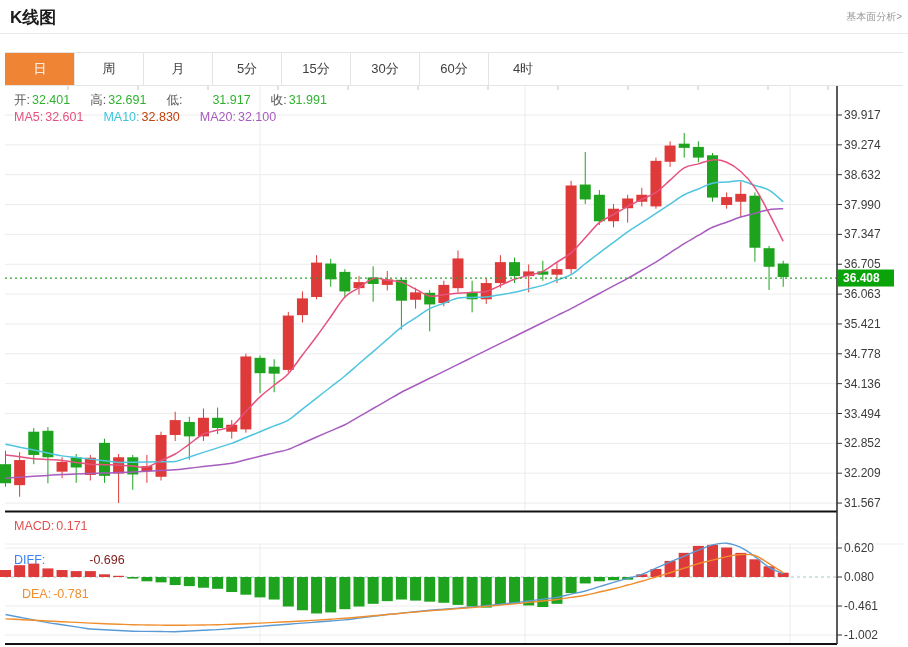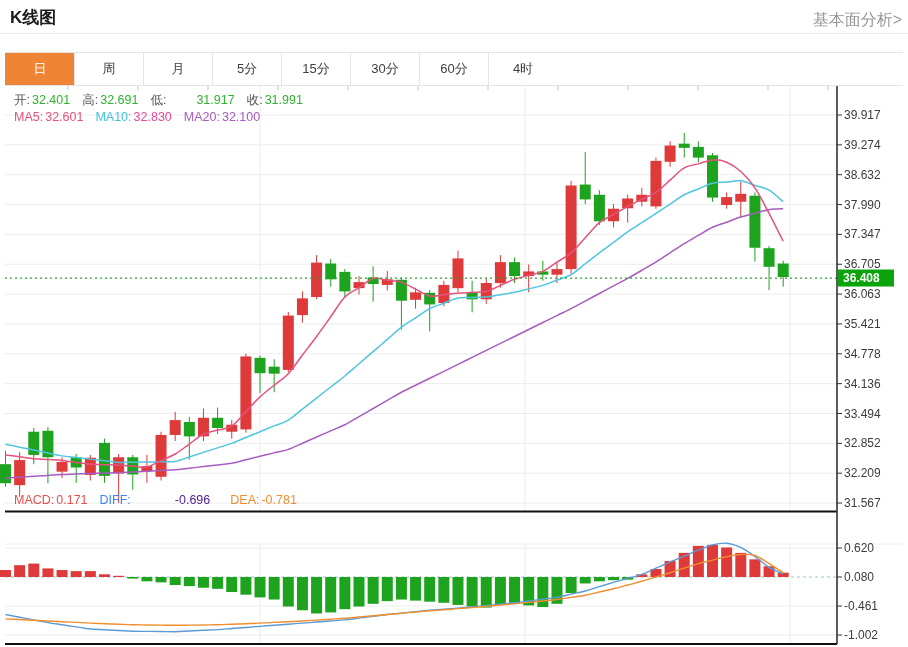--- a/index.html
+++ b/index.html
@@ -1,34 +1,34 @@
 <!DOCTYPE html>
 <html><head>
 <meta charset="utf-8">
 <style>
   html,body{margin:0;padding:0;background:#fff;}
   .root{position:relative;width:908px;height:647px;background:#fff;overflow:hidden;
         font-family:"Liberation Sans",sans-serif;-webkit-font-smoothing:antialiased;}
   .page-title{position:absolute;left:10px;top:6px;font-size:17px;font-weight:bold;color:#1b1b1b;}
-  .fund-link{position:absolute;right:6px;top:10px;font-size:16px;color:#979797;cursor:pointer;text-decoration:none;}
+  .fund-link{position:absolute;right:6px;top:10px;font-size:10px;color:#979797;cursor:pointer;text-decoration:none;}
   .top-divider{position:absolute;left:0;top:33px;width:908px;height:1px;background:#e9e9e9;}
   .tabs{position:absolute;left:5px;top:52px;width:898px;height:34px;display:flex;
         border-top:1px solid #e4e4e4;border-bottom:1px solid #e4e4e4;box-sizing:border-box;}
   .tab{width:69px;box-sizing:border-box;border-left:1px solid #e4e4e4;text-align:center;
        line-height:32px;font-size:13px;color:#404040;cursor:pointer;background:#fff;}
   .tab:last-of-type{border-right:1px solid #e4e4e4;}
   .tab.active{background:var(--tab-active,#ef8435);color:#fff;border-color:var(--tab-active,#ef8435);}
   .tab-filler{flex:1;background:#fff;}
   .chart-svg{position:absolute;left:0;top:0;}
-  .legend-row{position:absolute;left:14px;font-size:12.5px;display:flex;gap:12px;white-space:nowrap;z-index:3;}
+  .legend-row{position:absolute;left:14px;font-size:12.5px;display:flex;gap:20px;white-space:nowrap;z-index:3;}
   .legend-row .lab{color:#555;}
   .legend-row .val{margin-left:2px;}
   .ohlc-row{top:92px;}
   .ma-row{top:110px;}
-  .macd-row{top:493px;}
+  .macd-row{top:519px;flex-direction:column;}
 </style>
 </head>
 <body>
 
 <div class="root" style="--tab-active: #ef8435;">
   <div class="page-title">K线图</div>
   <a class="fund-link">基本面分析&gt;</a>
   <div class="top-divider"></div>
 
   <div class="tabs" id="tab-bar">
@@ -299,21 +299,21 @@
     </svg>
 
   <div class="legend-row ohlc-row" id="ohlc-row">
       <span><span class="lab">开:</span><span class="val" style="color: rgb(47, 179, 47);">32.401</span></span>
       <span><span class="lab">高:</span><span class="val" style="color: rgb(47, 179, 47);">32.691</span></span>
       <span><span class="lab">低:</span><span class="val" style="color: rgb(47, 179, 47); margin-left: 30px;">31.917</span></span>
       <span><span class="lab">收:</span><span class="val" style="color: rgb(47, 179, 47);">31.991</span></span>
     </div>
   <div class="legend-row ma-row" id="ma-row">
       <span><span class="lab" style="color: rgb(229, 82, 126);">MA5:</span><span class="val" style="color: rgb(229, 82, 126);">32.601</span></span>
-      <span><span class="lab" style="color: rgb(63, 195, 220);">MA10:</span><span class="val" style="color: #ec4899;">32.830</span></span>
+      <span><span class="lab" style="color: rgb(63, 195, 220);">MA10:</span><span class="val" style="color: #c2410c;">32.830</span></span>
       <span><span class="lab" style="color: rgb(167, 92, 191);">MA20:</span><span class="val" style="color: rgb(167, 92, 191);">32.100</span></span>
     </div>
   <div class="legend-row macd-row" id="macd-row">
       <span><span class="lab" style="color: rgb(226, 80, 80);">MACD:</span><span class="val" style="color: rgb(226, 80, 80);">0.171</span></span>
-      <span><span class="lab" style="color: #3b82f6;">DIFF:</span><span class="val" style="color: #4c1d95; margin-left: 44px;">-0.696</span></span>
+      <span><span class="lab" style="color: #3b82f6;">DIFF:</span><span class="val" style="color: #7f1d1d; margin-left: 44px;">-0.696</span></span>
       <span><span class="lab" style="color: rgb(239, 142, 46); margin-left: 8px;">DEA:</span><span class="val" style="color: rgb(239, 142, 46);">-0.781</span></span>
     </div>
 </div>
 
 </body></html>

